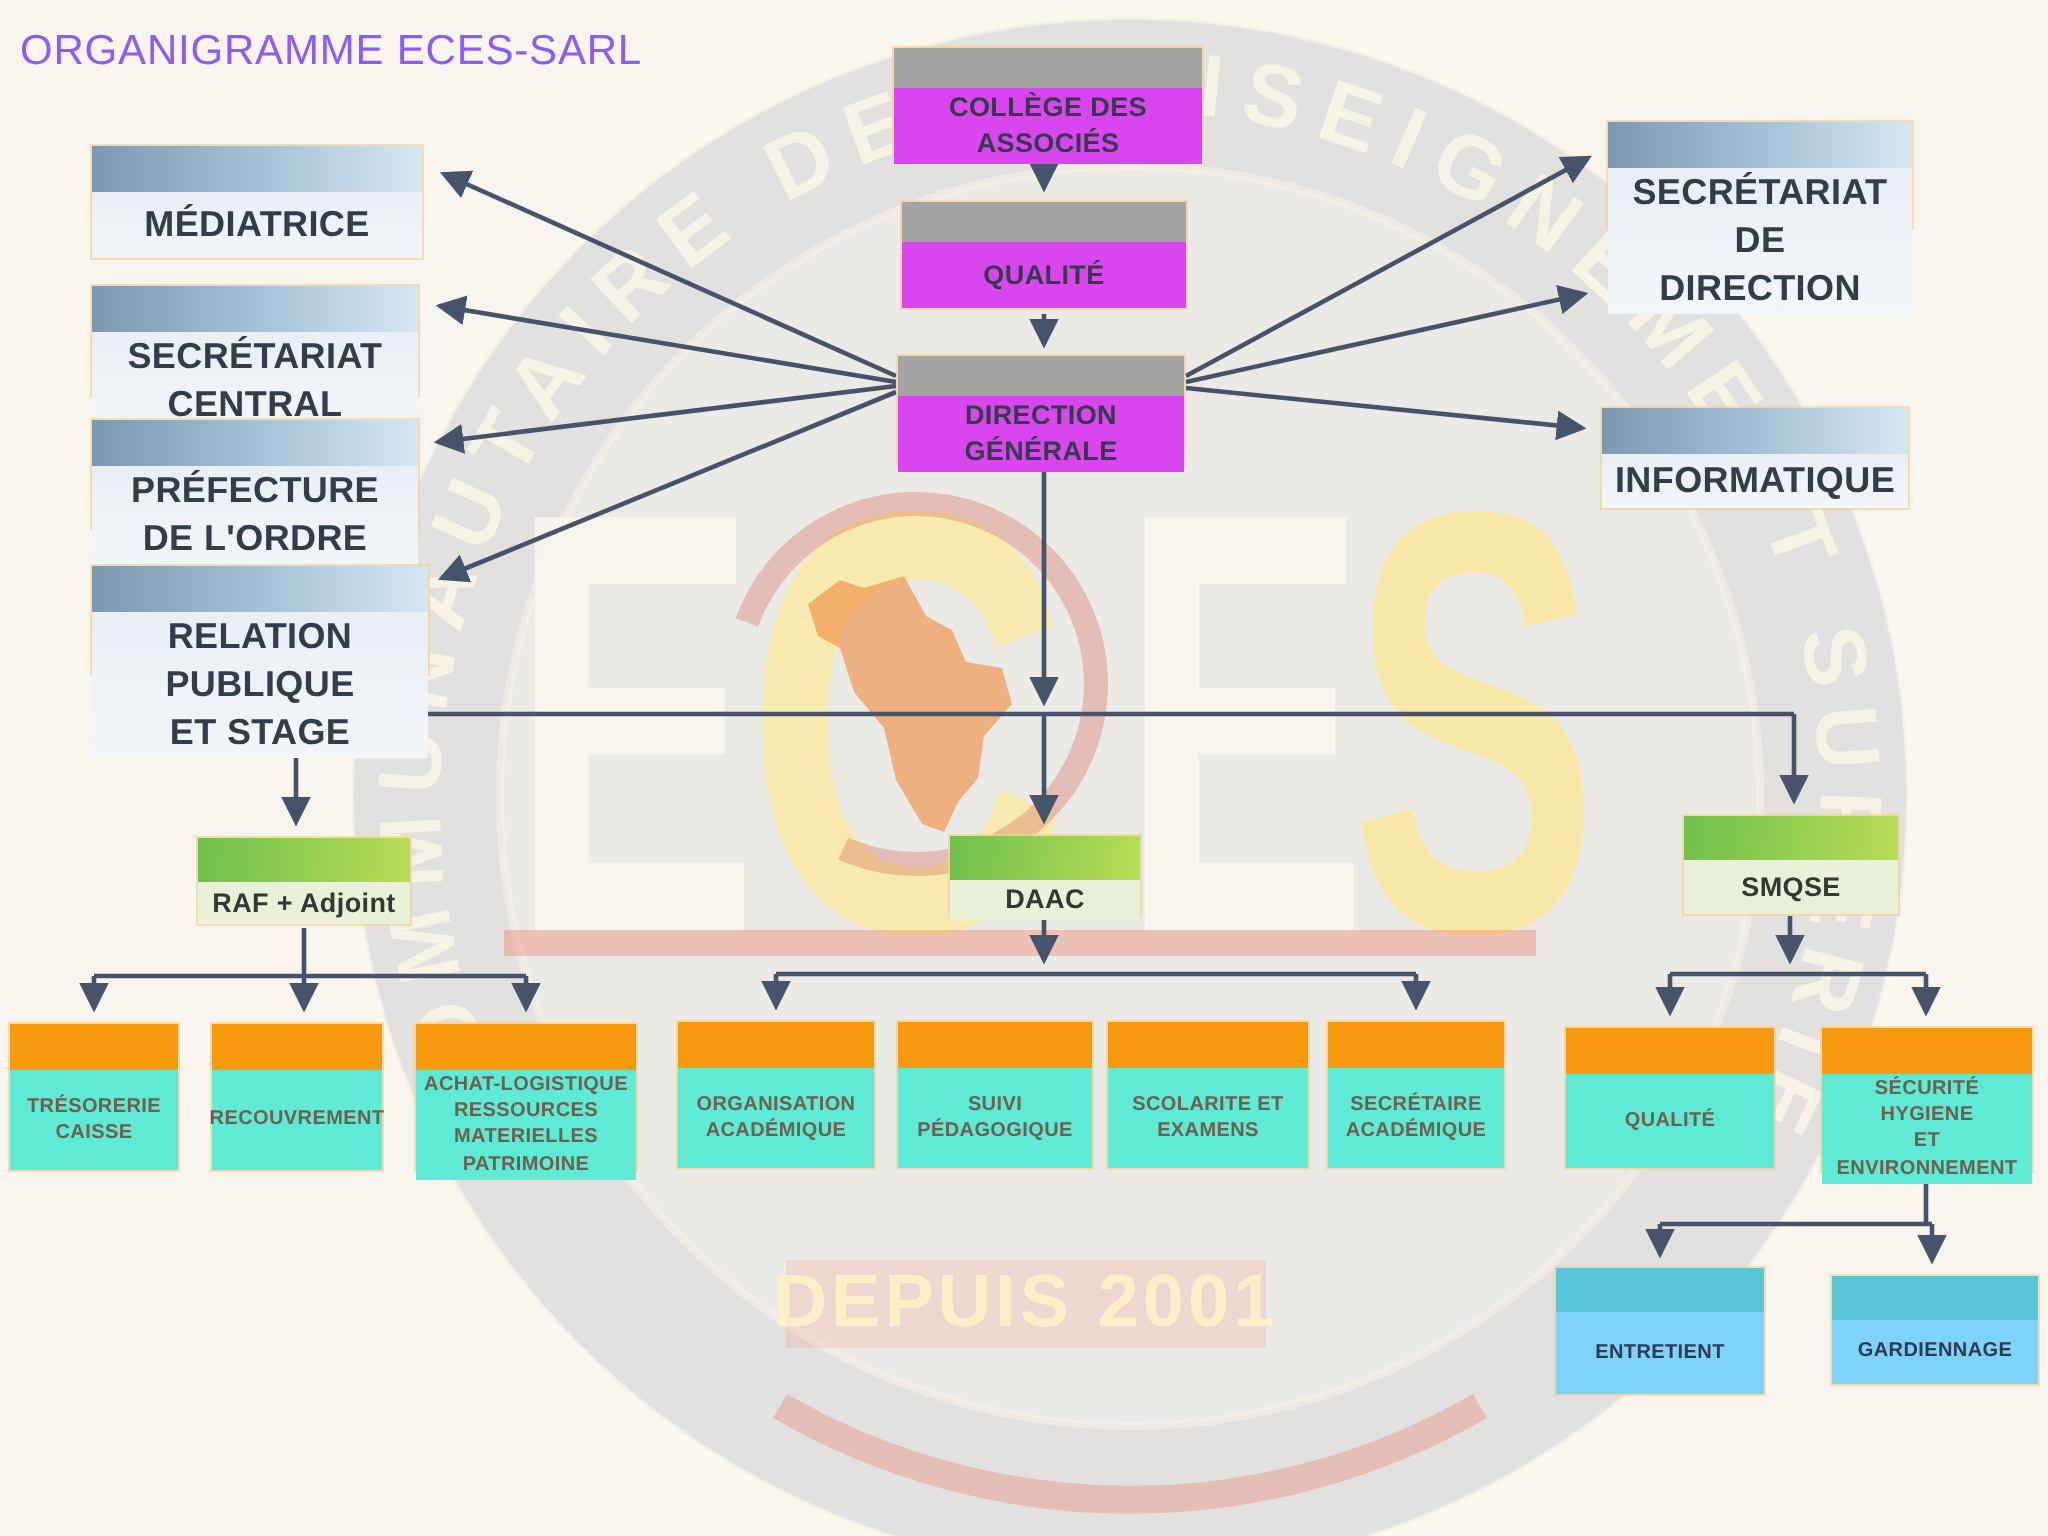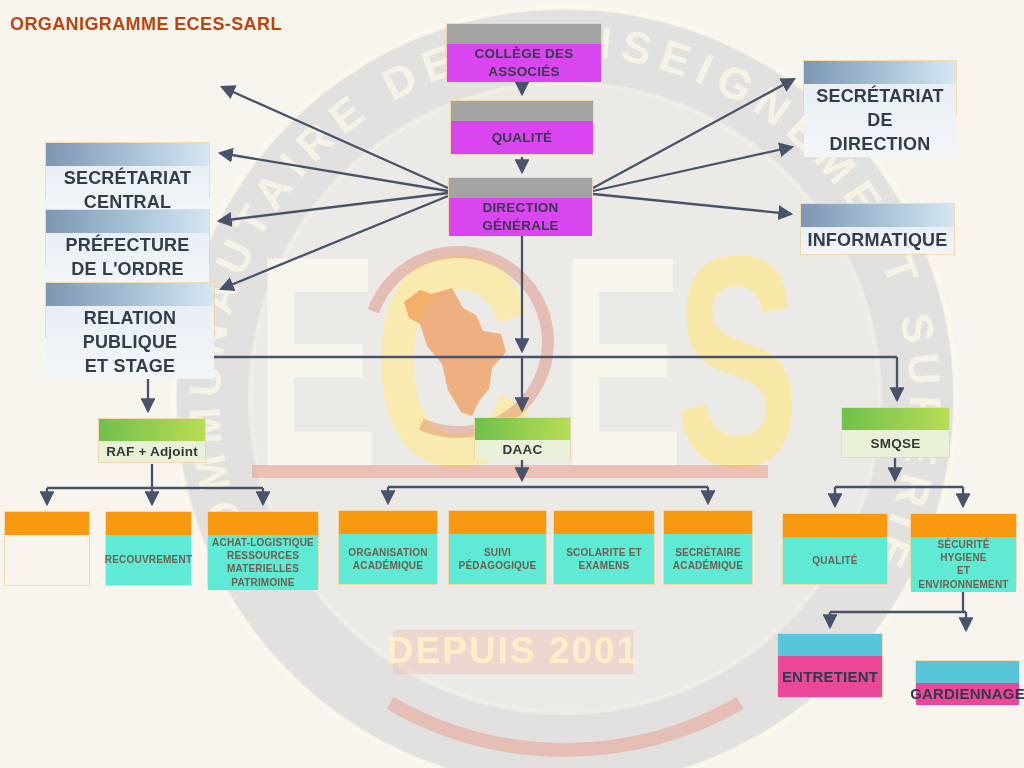--- a/index.html
+++ b/index.html
@@ -6,21 +6,21 @@
   body{
     width:1024px;height:768px;position:relative;overflow:hidden;
     background:#f8f5ef;
     font-family:"Liberation Sans","DejaVu Sans",sans-serif;
   }
   #stage{position:absolute;inset:0;width:1024px;height:768px;}
   .wm{position:absolute;left:0;top:0;z-index:0;pointer-events:none;}
   #wires{position:absolute;left:0;top:0;z-index:1;pointer-events:none;}
   #title{
     position:absolute;left:10px;top:14px;z-index:3;
-    font-size:18px;font-weight:700;color:#c2410c;letter-spacing:.4px;
+    font-size:21px;font-weight:400;color:#8b5cf6;letter-spacing:.4px;
   }
   .node{
     position:absolute;z-index:2;box-sizing:border-box;
     border:1px solid rgba(243,208,148,.7);
     display:flex;flex-direction:column;
   }
   .node .hdr{flex:0 0 auto;width:100%;}
   .node .bd{
     flex:1 1 auto;display:flex;align-items:center;justify-content:center;
     text-align:center;padding:1px 3px;
@@ -33,21 +33,21 @@
   .blue  .hdr{height:23px;background:linear-gradient(90deg,#7e97b2 0%,#a9c4d9 55%,#d6e7f2 100%);}
   .blue  .bd{background:linear-gradient(180deg,#e9eff5,#f3f6f9);color:#333c4b;font-size:18px;}
 
   .green .hdr{height:22px;background:linear-gradient(95deg,#6fc04c,#b9dc55);}
   .green .bd{background:#e9f2d9;color:#2f3a35;font-size:13.5px;}
 
   .orange .hdr{height:23px;background:#f8990f;}
   .orange .bd{background:#5eead4;color:#6e6050;font-size:10px;}
 
   .cyan  .hdr{height:22px;background:#58c5d9;}
-  .cyan  .bd{background:#ec4899;color:#2e3b4e;font-size:15px;}
+  .cyan  .bd{background:#7dd3fc;color:#2e3b4e;font-size:10px;}
 </style>
 </head>
 <body>
 
 <div id="stage">
 
   <svg class="wm" width="1024" height="768" viewBox="0 0 1024 768">
     <circle cx="565" cy="398" r="388" fill="rgba(45,55,95,0.055)"></circle>
     <circle cx="565" cy="398" r="352" fill="none" stroke="rgba(45,55,95,0.045)" stroke-width="75"></circle>
     <circle cx="565" cy="398" r="391" fill="none" stroke="rgba(253,247,233,0.55)" stroke-width="5"></circle>
@@ -150,20 +150,26 @@
       </div>
   </div>
   <div class="node gray" style="left:448px;top:177px;width:145px;height:56px">
     <div class="hdr"></div>
     <div class="bd">
         <span class="label">DIRECTION
 GÉNÉRALE</span>
       </div>
   </div>
 
+  <div class="node blue" style="left:45px;top:72px;width:167px;height:58px">
+    <div class="hdr"></div>
+    <div class="bd">
+        <span class="label">MÉDIATRICE</span>
+      </div>
+  </div>
   <div class="node blue" style="left:45px;top:142px;width:165px;height:57px">
     <div class="hdr"></div>
     <div class="bd">
         <span class="label">SECRÉTARIAT
 CENTRAL</span>
       </div>
   </div>
   <div class="node blue" style="left:45px;top:209px;width:165px;height:56px">
     <div class="hdr"></div>
     <div class="bd">
@@ -207,20 +213,24 @@
   </div>
   <div class="node green" style="left:841px;top:407px;width:109px;height:51px">
     <div class="hdr"></div>
     <div class="bd">
         <span class="label">SMQSE</span>
       </div>
   </div>
 
   <div class="node orange" style="left:4px;top:511px;width:86px;height:75px">
     <div class="hdr"></div>
+    <div class="bd">
+        <span class="label">TRÉSORERIE
+CAISSE</span>
+      </div>
   </div>
   <div class="node orange" style="left:105px;top:511px;width:87px;height:75px">
     <div class="hdr"></div>
     <div class="bd">
         <span class="label">RECOUVREMENT</span>
       </div>
   </div>
   <div class="node orange" style="left:207px;top:511px;width:112px;height:75px">
     <div class="hdr"></div>
     <div class="bd">
@@ -272,20 +282,20 @@
 ENVIRONNEMENT</span>
       </div>
   </div>
 
   <div class="node cyan" style="left:777px;top:633px;width:106px;height:65px">
     <div class="hdr"></div>
     <div class="bd">
         <span class="label">ENTRETIENT</span>
       </div>
   </div>
-  <div class="node cyan" style="left:915px;top:660px;width:105px;height:40px">
+  <div class="node cyan" style="left:915px;top:637px;width:105px;height:56px">
     <div class="hdr"></div>
     <div class="bd">
         <span class="label">GARDIENNAGE</span>
       </div>
   </div>
 
 </div>
 
 </body></html>

